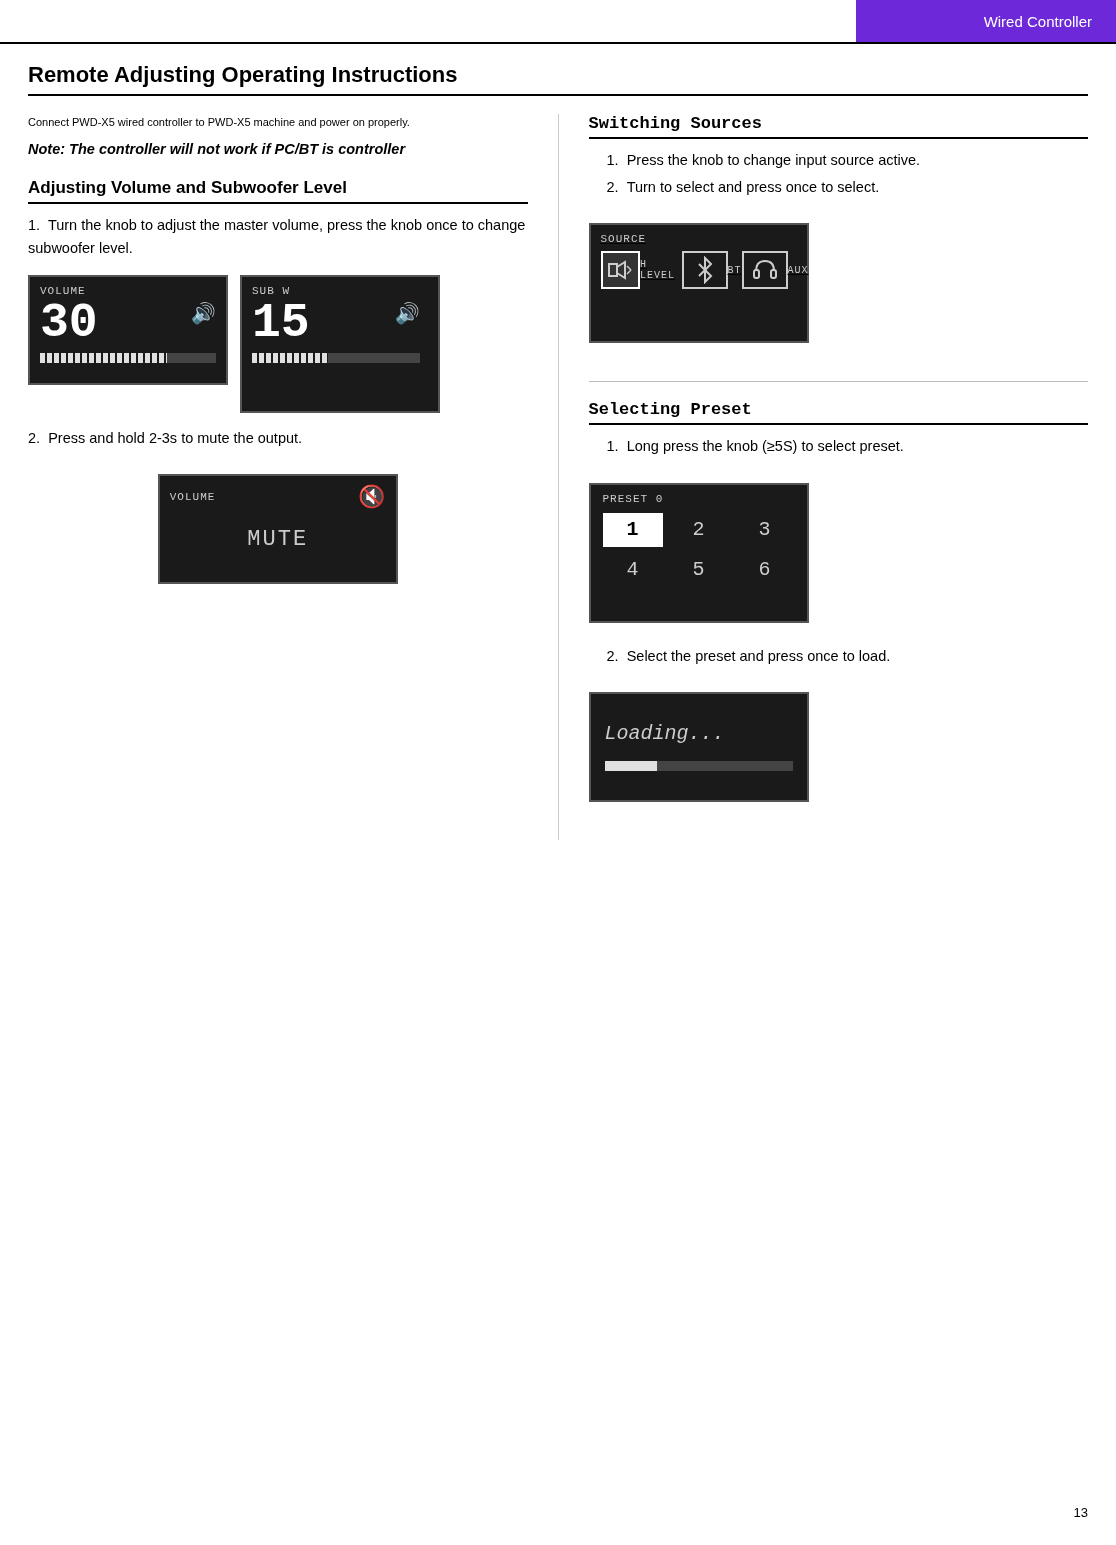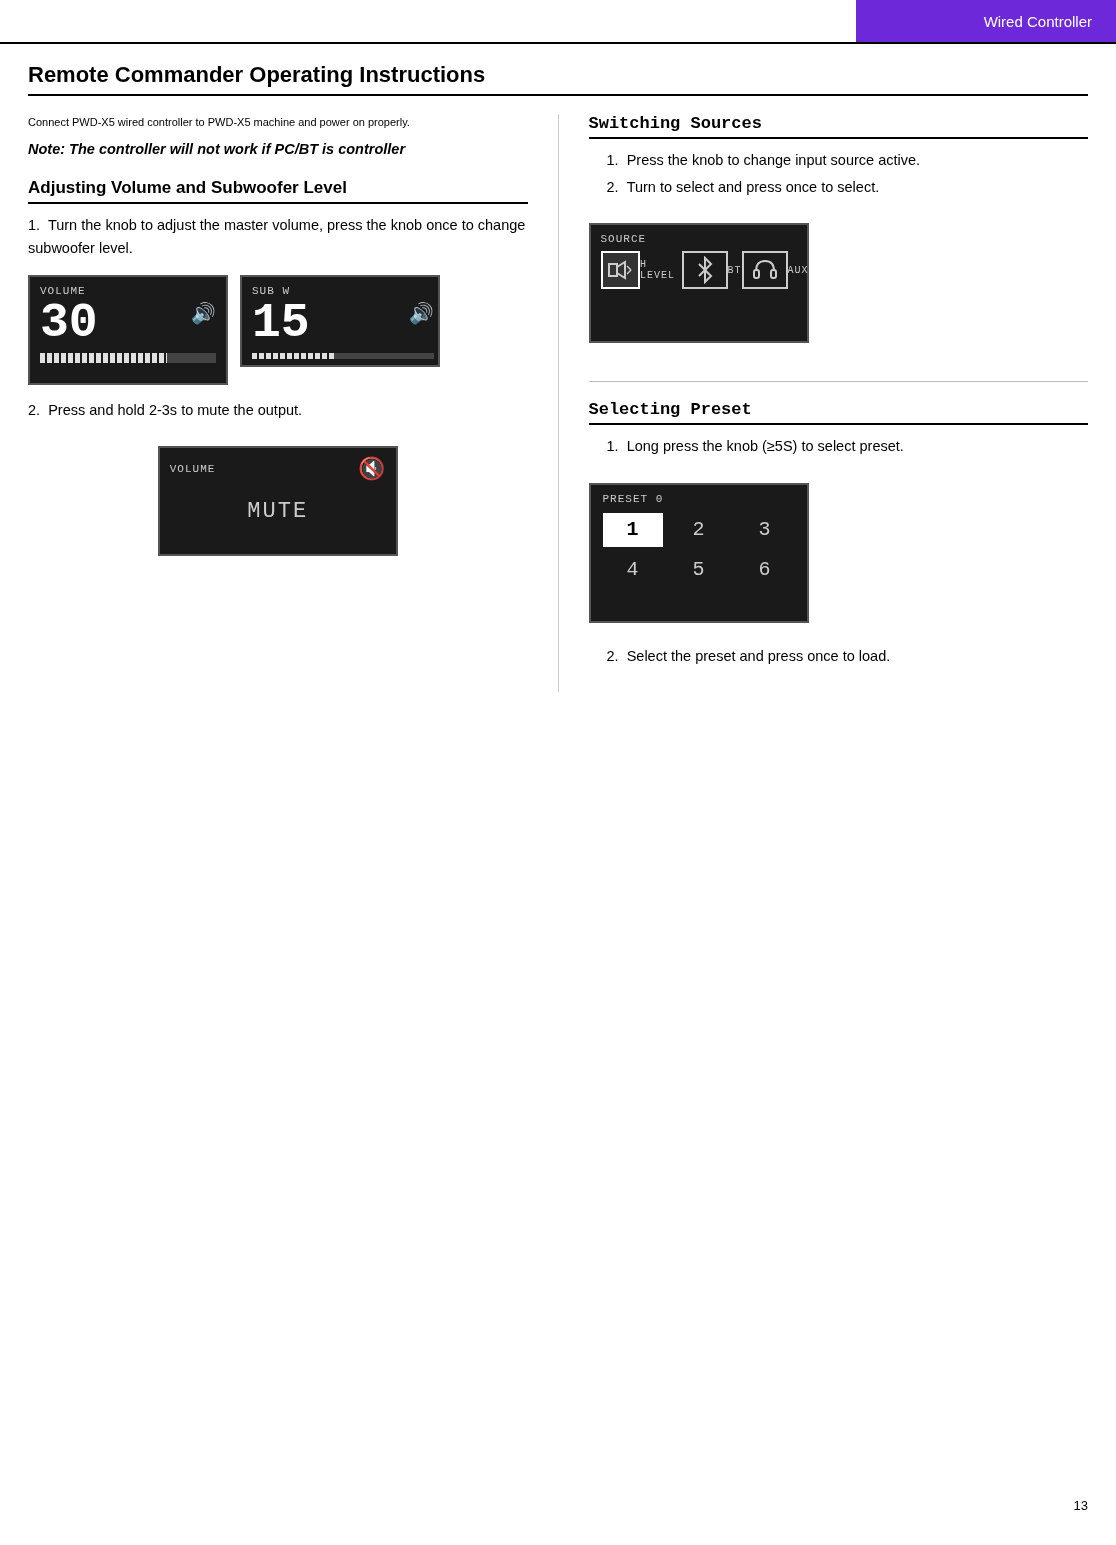--- a/index.html
+++ b/index.html
@@ -132,22 +132,22 @@
     }
 
     .lcd-volume {
       width: 200px;
       height: 110px;
       padding: 8px 10px 6px 10px;
     }
 
     .lcd-subw {
       width: 200px;
-      height: 92px;
-      padding: 8px 4px 6px 10px;
+      height: 138px;
+      padding: 8px 18px 6px 10px;
     }
 
     .lcd-label {
       font-size: 11px;
       letter-spacing: 1px;
       color: #ccc;
       font-family: 'Courier New', monospace;
     }
 
     .lcd-number-row {
@@ -325,33 +325,34 @@
     
     .mute-screen-wrapper {
       display: flex;
       justify-content: center;
       margin: 8px 0 16px 0;
     }
 
     
     .page-number {
       position: absolute;
-      bottom: 32px;
+      bottom: 25px;
       right: 28px;
       font-size: 13px;
     }
 
     .right-section-block {
       margin-bottom: 24px;
     }
 
     .source-img-wrapper {
       display: flex;
       justify-content: flex-start;
       margin: 10px 0 8px 0;
+      text-decoration: underline;
     }
 
     .preset-img-wrapper {
       display: flex;
       justify-content: center;
       margin: 10px 0 8px 0;
     }
 
     .loading-img-wrapper {
       display: flex;
@@ -369,21 +370,21 @@
 <body>
 
 <div class="header-bar">
   <div class="header-title-tab">
     <span>Wired Controller</span>
   </div>
 </div>
 
 <div class="main-content">
 
-  <div class="page-title">Remote Commander Operating Instructions</div>
+  <div class="page-title">Remote Adjusting Operating Instructions</div>
 
   <div class="two-col">
 
     <div class="left-col">
 
       <p class="intro-text">Connect PWD-X5 wired controller to PWD-X5 machine and power on properly.</p>
       <p class="note-text">Note: The controller will not work if PC/BT is controller</p>
 
       <div class="section-block">
         <div class="section-heading-left">Adjusting Volume and Subwoofer Level</div>
@@ -505,20 +506,28 @@
               <div class="preset-cell">5</div>
               <div class="preset-cell">6</div>
             </div>
           </div>
         </div>
 
         <ol class="numbered-list" style="list-style:none; padding:0;">
           <li>2. &nbsp;<span>Select the preset and press once to load.</span></li>
         </ol>
 
+        <div class="loading-img-wrapper">
+          <div class="lcd-screen lcd-loading">
+            <div class="loading-text">Loading...</div>
+            <div class="loading-bar-track">
+              <div class="loading-bar-fill" style="width:28%"></div>
+            </div>
+          </div>
+        </div>
 
       </div>
     </div>
   </div>
 
 </div>
 
 <div class="page-number">13</div>
 
 </body></html>

